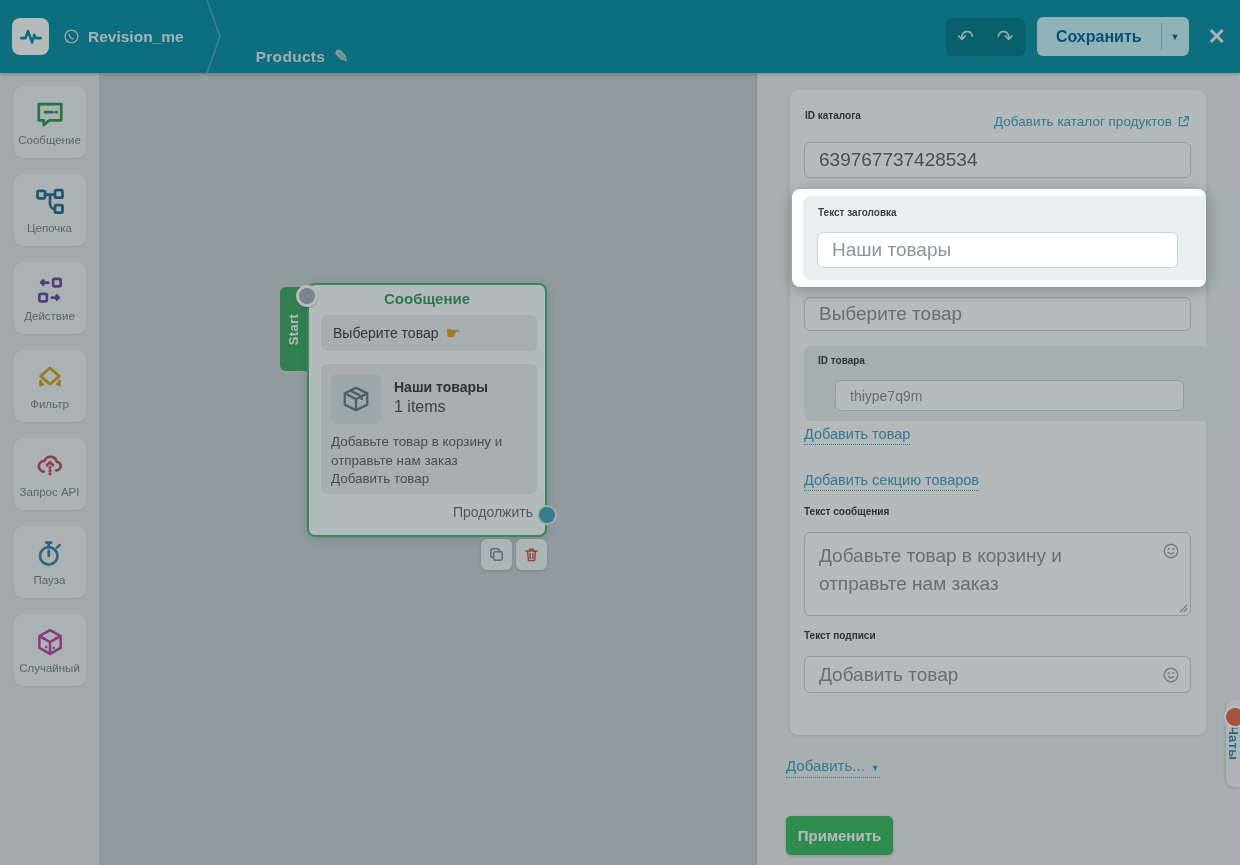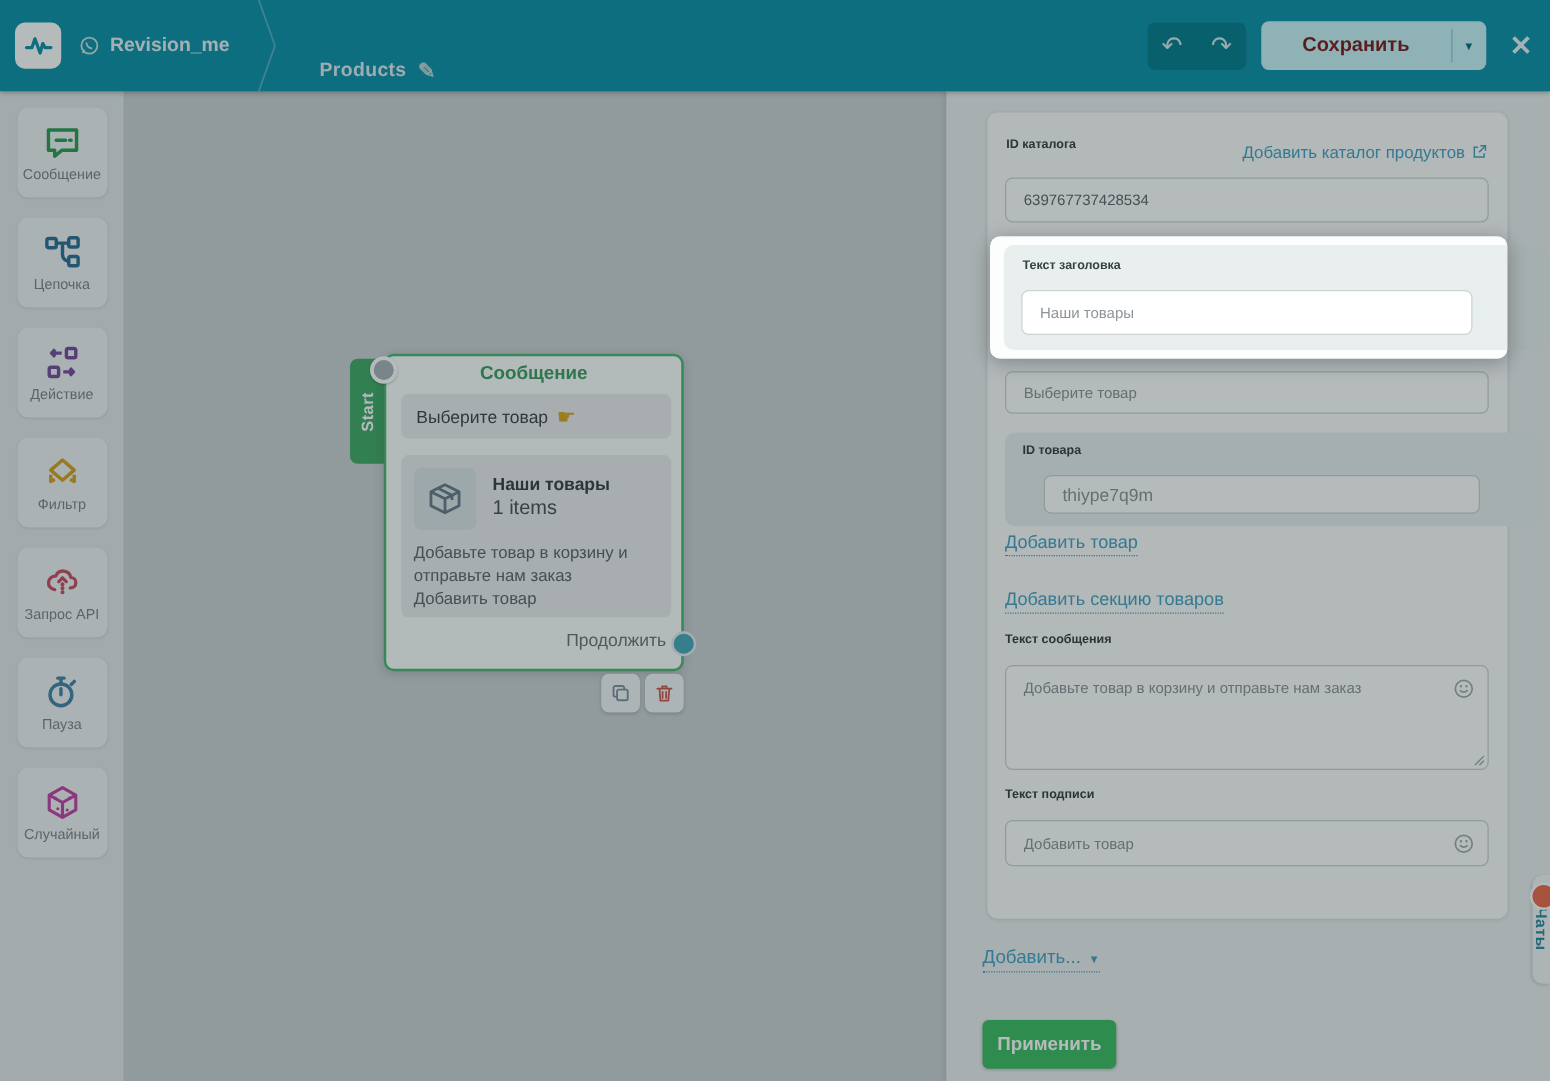--- a/index.html
+++ b/index.html
@@ -18,21 +18,21 @@
   .crumb-sep{margin-left:22px;}
   .flow{display:flex;align-items:center;gap:9px;margin-left:34px;color:#dfecee;
     font-size:15.5px;font-weight:700;letter-spacing:.3px;margin-top:40px;}
   .pencil{color:#bcd6da;font-size:17px;cursor:pointer;}
   .hdr-right{margin-left:auto;display:flex;align-items:center;}
   .undoredo{width:79px;height:38px;background:#0a7e90;border-radius:6px;display:flex;}
   .undoredo .ub{flex:1;display:flex;align-items:center;justify-content:center;
     color:#d5e8ea;font-size:20px;cursor:pointer;}
   .savewrap{display:flex;height:39px;margin-left:12px;background:#c9f4f8;border-radius:6px;
     align-items:stretch;overflow:hidden;cursor:pointer;}
-  .save-main{display:flex;align-items:center;padding:0 33px;color:#7f1d1d;
+  .save-main{display:flex;align-items:center;padding:0 19px;color:#0369a1;
     font-size:16px;font-weight:700;}
   .save-split{width:1px;background:rgba(10,109,132,.30);margin:6px 0;}
   .save-caret{width:27px;display:flex;align-items:center;justify-content:center;
     color:#0a6d84;font-size:9px;}
   .close-x{margin:0 14px 0 19px;color:#e8f3f5;font-size:22px;font-weight:700;cursor:pointer;}
 
   
   .palette{position:absolute;left:0;top:73px;width:99px;height:792px;background:#e4e9ea;
     display:flex;flex-direction:column;align-items:center;padding-top:13px;box-sizing:border-box;gap:16px;}
   .pitem{width:72px;height:72px;background:#f0f4f5;border-radius:9px;display:flex;
@@ -76,21 +76,21 @@
   .nbtn.del{left:516px;color:#cf5a4c;}
 
   
   .rpanel{position:absolute;left:757px;top:73px;width:483px;height:792px;background:#edf0f1;
     box-shadow:-1px 0 4px rgba(0,0,0,.10);}
   .card{position:absolute;left:33px;top:17px;width:416px;height:645px;background:#fcfdfd;
     border-radius:8px;box-shadow:0 1px 4px rgba(0,0,0,.10);}
   .flabel{position:absolute;font-size:10px;font-weight:700;color:#3a4144;}
   .inp{box-sizing:border-box;width:100%;height:100%;background:#fff;border:1px solid #ccd3d5;
     border-radius:6px;padding:0 14px;font-family:"Liberation Sans",sans-serif;
-    font-size:12px;color:#5f686c;outline:none;}
+    font-size:19px;color:#5f686c;outline:none;}
   .inp.gray{color:#8d9599;}
   .iwrap{position:absolute;}
   .sect{position:absolute;background:#e9efee;border-radius:8px;}
   .linkd{position:absolute;color:#4aa3c4;font-size:14.5px;cursor:pointer;
     border-bottom:1px dotted #4aa3c4;padding-bottom:2px;}
   .linkplain{position:absolute;color:#4aa3c4;font-size:13.5px;cursor:pointer;
     display:flex;align-items:center;gap:5px;}
   .smiley{position:absolute;color:#a3abae;cursor:pointer;}
   .resz{position:absolute;right:3px;bottom:3px;color:#9aa2a5;cursor:nwse-resize;}
   textarea.inp{padding:9px 36px 9px 14px;resize:none;line-height:1.45;overflow:hidden;}

